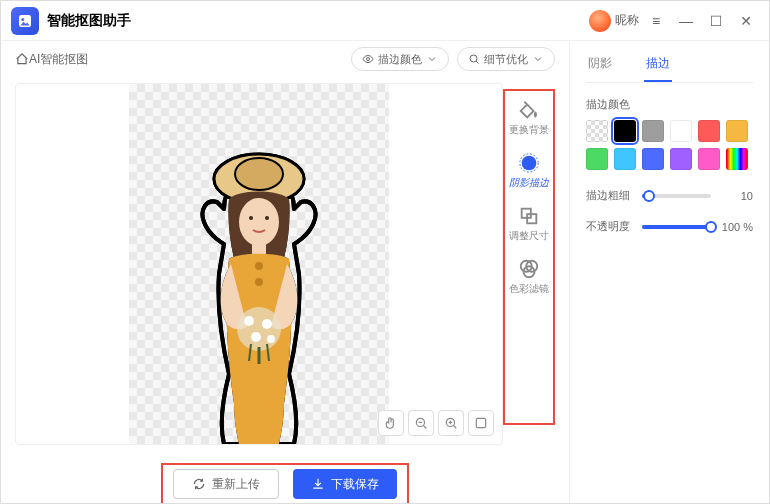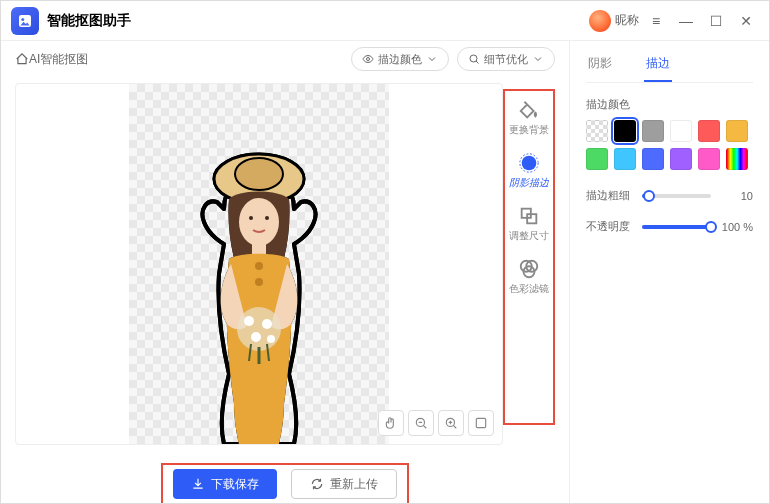--- a/index.html
+++ b/index.html
@@ -235,31 +235,31 @@
                 <circle cx="12" cy="15" r="6"></circle>
               </svg>
             </div>
           <div class="tlabel">色彩滤镜</div>
         </div>
       </div>
     </div>
 
     <div class="bottom-bar">
       <div class="btn-row">
+        <div class="btn btn-outline">
+          <svg viewBox="0 0 24 24" fill="none" stroke="currentColor" stroke-width="2">
+              <path d="M4 12a8 8 0 0114-5M20 12a8 8 0 01-14 5M18 3v4h-4M6 21v-4h4"></path>
+            </svg>
+          <span>重新上传</span>
+        </div>
         <div class="btn btn-primary">
           <svg viewBox="0 0 24 24" fill="none" stroke="currentColor" stroke-width="2">
               <path d="M12 3v12m-5-5l5 5 5-5M4 19h16"></path>
             </svg>
           <span>下载保存</span>
-        </div>
-        <div class="btn btn-outline">
-          <svg viewBox="0 0 24 24" fill="none" stroke="currentColor" stroke-width="2">
-              <path d="M4 12a8 8 0 0114-5M20 12a8 8 0 01-14 5M18 3v4h-4M6 21v-4h4"></path>
-            </svg>
-          <span>重新上传</span>
         </div>
       </div>
     </div>
   </div>
 
   <div class="right-panel">
     <div class="tabs">
       <div class="tab">阴影</div>
       <div class="tab active">描边</div>
     </div>

